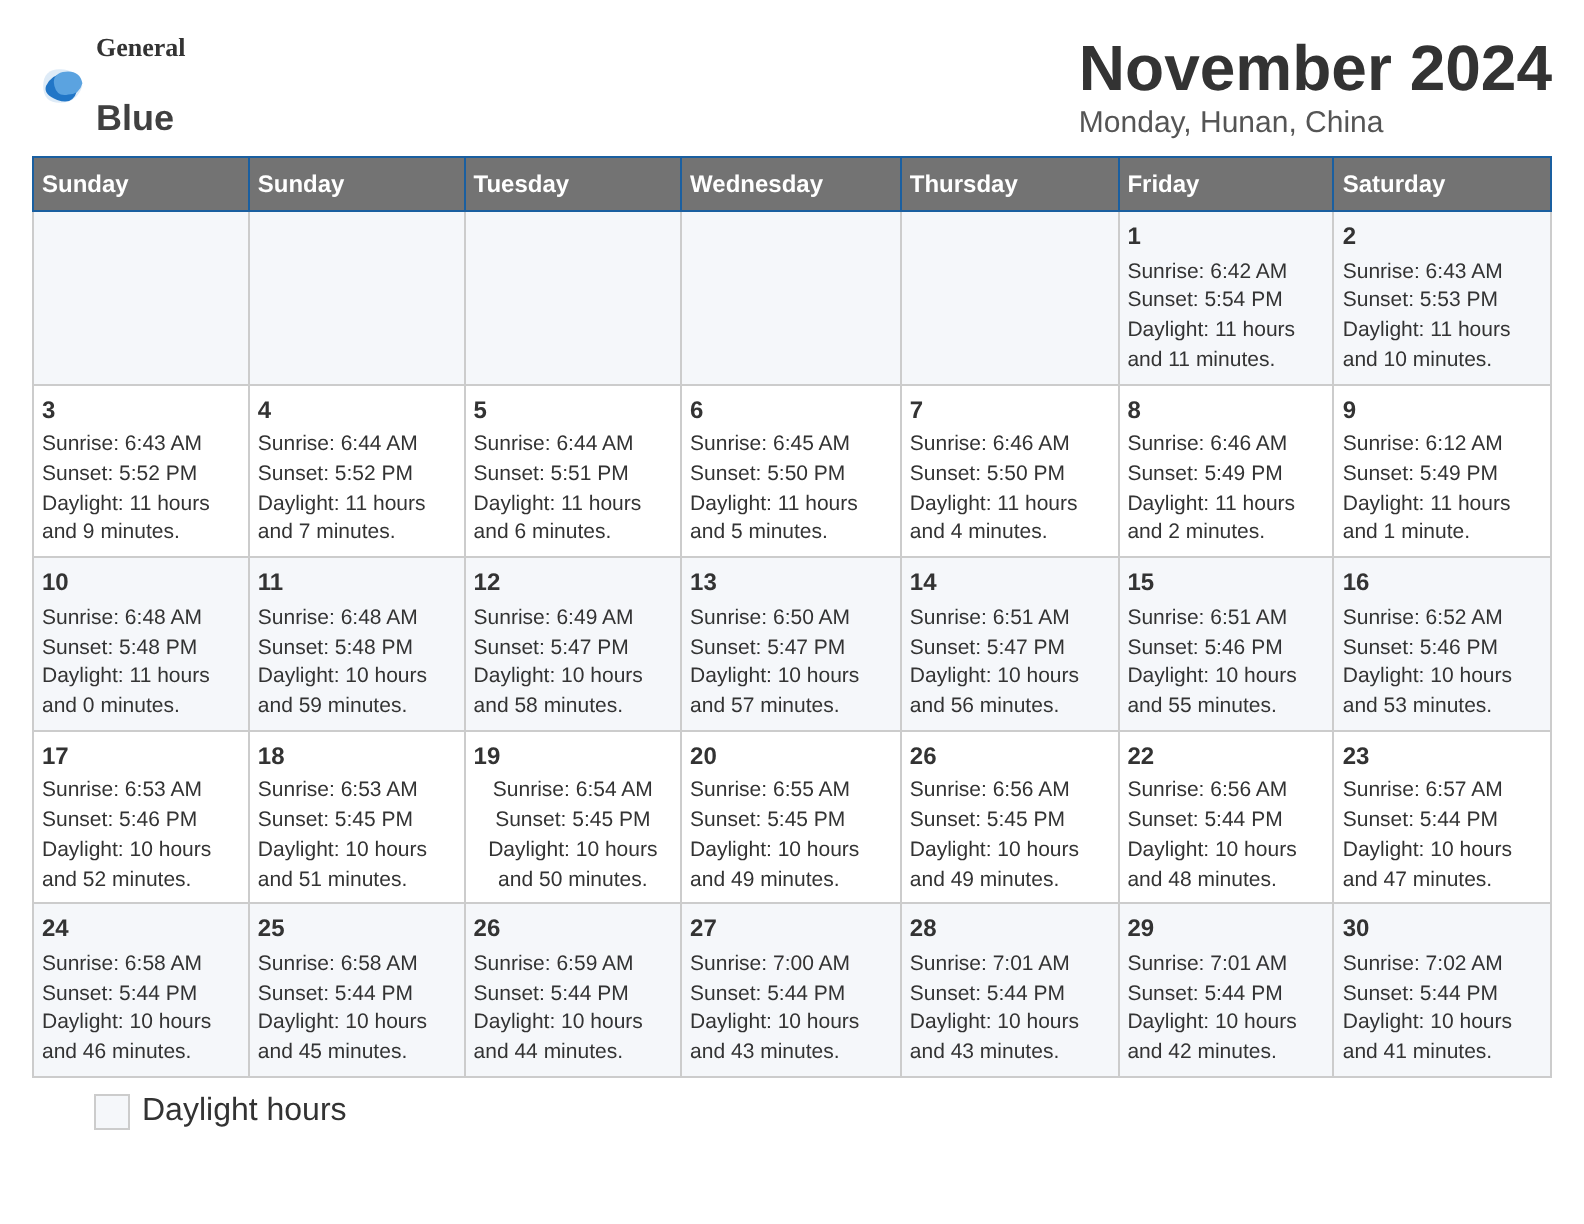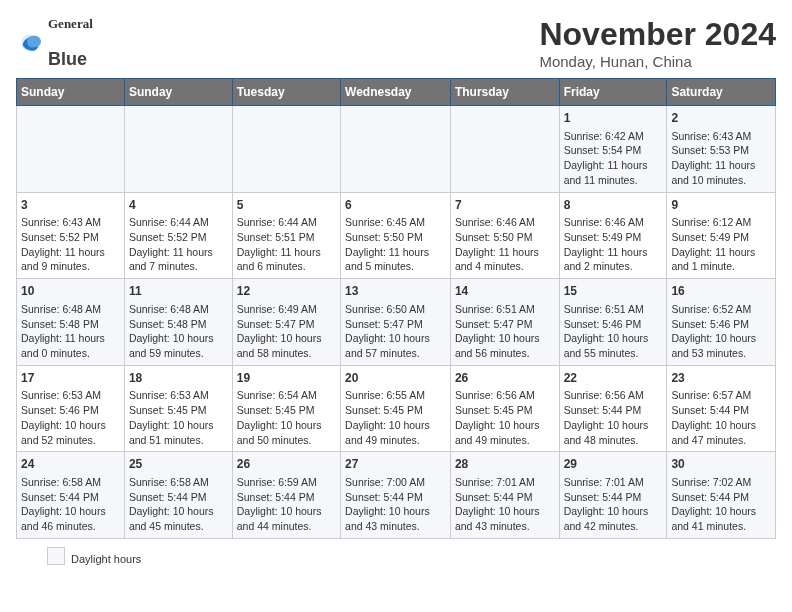--- a/index.html
+++ b/index.html
@@ -74,24 +74,24 @@
     }
     .day-info {
       font-size: 10.5px;
       color: #333;
     }
     td.empty {
       background: #fff;
     }
     .legend {
       display: flex;
-      align-items: flex-end;
+      align-items: flex-start;
       gap: 6px;
       margin-top: 8px;
-      font-size: 11px;
+      font-size: 16px;
       color: #333;
       padding-left: 31px;
     }
     .legend-box {
       width: 18px;
       height: 18px;
       background: #f5f7fa;
       border: 1px solid #ccc;
       display: inline-block;
     }
@@ -245,21 +245,21 @@
 Daylight: 10 hours and 52 minutes.</div>
         </td>
         <td>
           <span class="day-num">18</span>
           <div class="day-info" style="white-space: pre-line;">Sunrise: 6:53 AM
 Sunset: 5:45 PM
 Daylight: 10 hours and 51 minutes.</div>
         </td>
         <td>
           <span class="day-num">19</span>
-          <div class="day-info" style="white-space: pre-line;">Sunrise: 6:54 AM
+          <div class="day-info" style="white-space: pre-line; text-align: center;">Sunrise: 6:54 AM
 Sunset: 5:45 PM
 Daylight: 10 hours and 50 minutes.</div>
         </td>
         <td>
           <span class="day-num">20</span>
           <div class="day-info" style="white-space: pre-line;">Sunrise: 6:55 AM
 Sunset: 5:45 PM
 Daylight: 10 hours and 49 minutes.</div>
         </td>
         <td>

